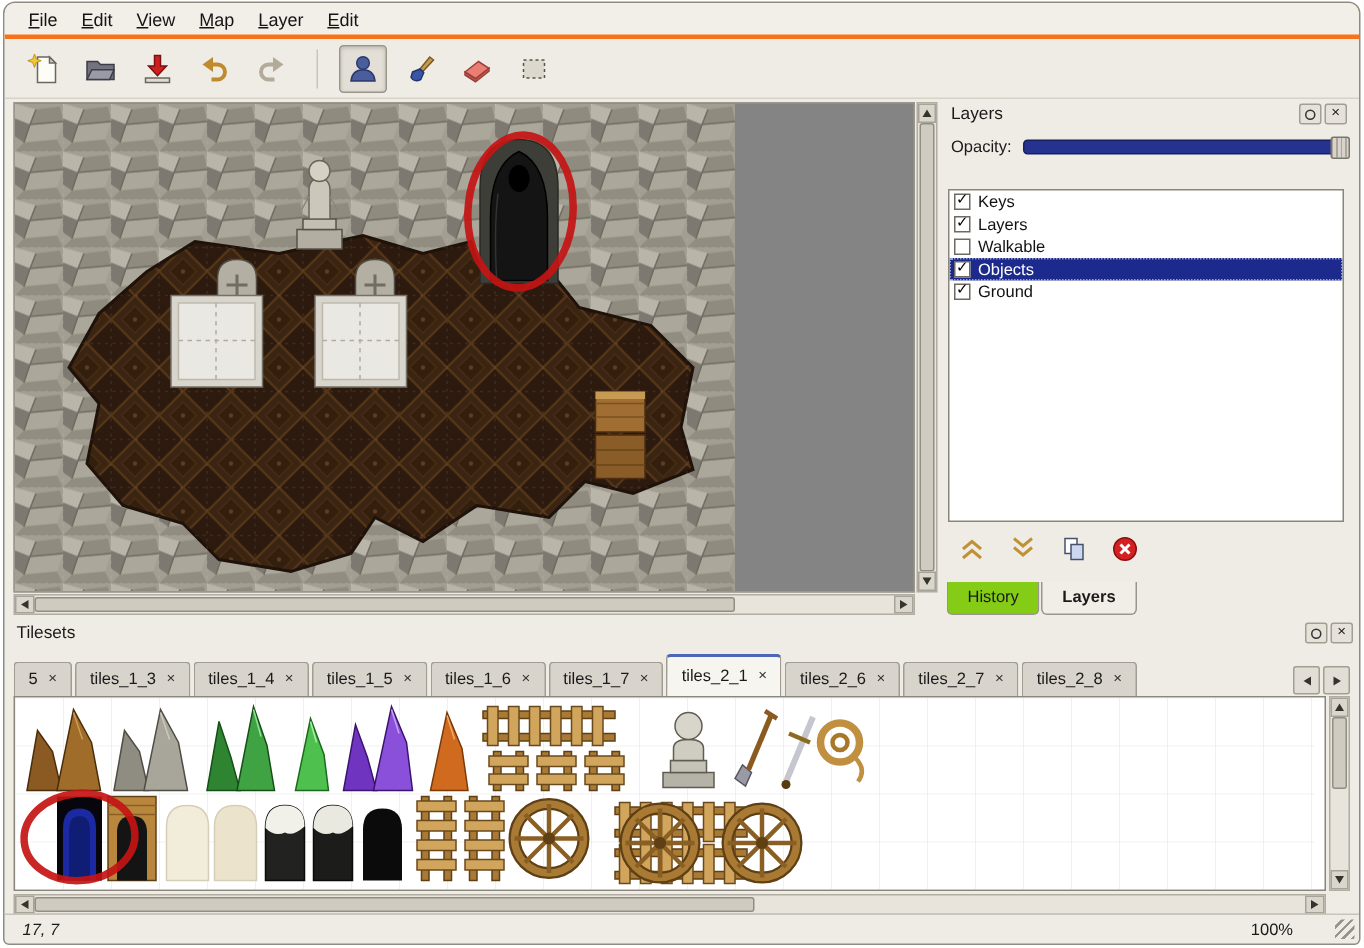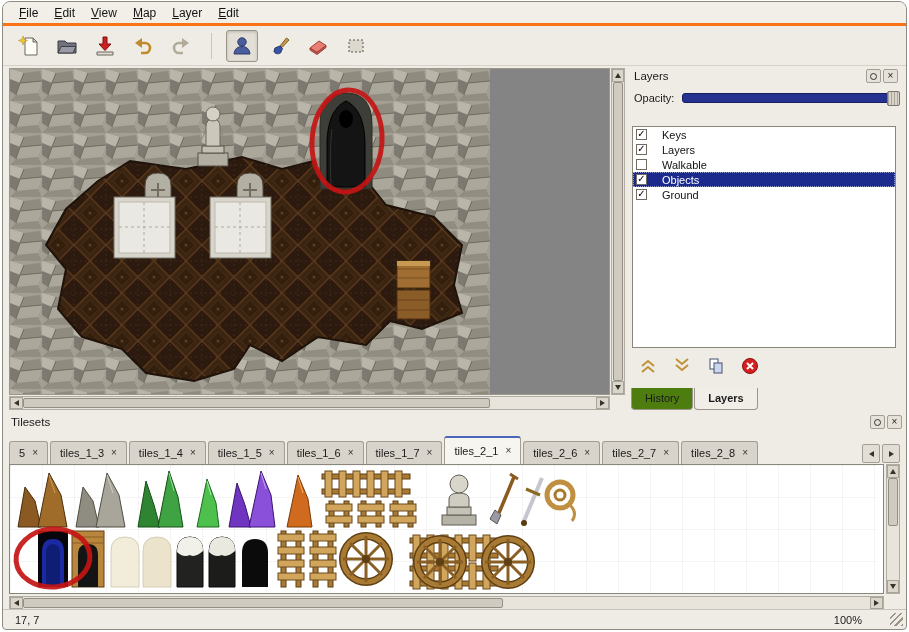--- a/index.html
+++ b/index.html
@@ -59,32 +59,32 @@
   .close-glyph { font-size:10px; color:#222; }
 
   .opacity-row { position:absolute; left:6px; right:1px; top:22px; height:16px; display:flex; align-items:center; gap:8px; }
   .opacity-label { font-size:11px; color:#1a1a1a; }
   .slider { flex:1; height:10px; background:#25328f; border:1px solid #171f60; border-radius:3px; position:relative; }
   .slider-handle { position:absolute; right:-2px; top:-3px; width:13px; height:15px; background:#d8d4cb;
                    border:1px solid #7a766c; border-radius:2px;
                    background-image:repeating-linear-gradient(90deg,#aba699 0 1px,transparent 1px 3px); }
 
   .layers-list { position:absolute; left:4px; right:4px; top:58px; height:222px; background:#ffffff; border:1px solid #8a867c; overflow:hidden; }
-  .layer-row { display:flex; align-items:center; height:15px; gap:15px; padding-left:3px; font-size:11px; color:#111; }
+  .layer-row { display:flex; align-items:center; height:15px; gap:5px; padding-left:3px; font-size:11px; color:#111; }
   .layer-row[data-selected="true"] { background:#1b2a8c; color:#fff; outline:1px dotted rgba(255,255,255,.55); outline-offset:-1px; }
   .checkbox { width:11px; height:11px; min-width:11px; background:#fff; border:1px solid #6f6b61;
               display:flex; align-items:center; justify-content:center; font-size:10px; color:#000; }
   .checkbox[data-checked="true"]::after { content:"✓"; font-weight:bold; line-height:1; margin-top:-1px; }
 
   .layer-actions { position:absolute; left:6px; top:287px; height:22px; display:flex; gap:7px; }
   .act-btn { width:27px; height:21px; border:1px solid transparent; background:transparent; border-radius:2px;
              display:flex; align-items:center; justify-content:center; padding:0; }
 
   .panel-tabs { position:absolute; left:3px; bottom:0; display:flex; gap:1px; }
-  .panel-tab { font-size:11px; color:#1a1a1a; padding:4px 13px 5px; background:#4d7c0f;
+  .panel-tab { font-size:11px; color:#1a1a1a; padding:4px 13px 5px; background:#84cc16;
                border:1px solid #9a968b; border-top:none; border-radius:0 0 4px 4px; }
   .panel-tab[data-active="true"] { background:#f1eee8; font-weight:bold; }
 
   
   .tilesets-panel { position:absolute; left:2px; top:412px; right:2px; height:196px; }
   .ts-tabs { position:absolute; left:4px; right:46px; top:22px; height:28px; display:flex; align-items:flex-end; overflow:hidden; }
   .ts-tab { display:flex; align-items:center; gap:7px; font-size:11px; color:#1a1a1a; height:23px; padding:0 9px;
             background:#d9d4cb; border:1px solid #a29d92; border-bottom:none; border-radius:3px 3px 0 0; margin-right:2px; white-space:nowrap; }
   .ts-tab[data-active="true"] { height:28px; background:#f7f5f0; border-top:2px solid #4a66b8; }
   .tab-close { font-size:10px; color:#333; line-height:1; cursor:default; }
@@ -100,21 +100,21 @@
   .ts-vscroll .sb-thumb { left:1px; right:1px; top:13px; height:48px; }
 
   .ts-hscroll { left:4px; right:20px; top:182px; height:14px; }
   .ts-hscroll .sb-btn { top:0; bottom:0; width:13px; }
   .ts-hscroll .btn-a { left:0; } .ts-hscroll .btn-b { right:0; }
   .ts-hscroll .sb-thumb { top:1px; bottom:1px; left:13px; width:55%; }
 
   
   .statusbar { position:absolute; left:0; right:0; bottom:0; height:20px; border-top:1px solid #c8c4bb;
                display:flex; align-items:center; font-size:11px; color:#1a1a1a; }
-  .status-coords { margin-left:12px; }
+  .status-coords { margin-left:12px;font-style:italic; }
   .status-zoom { position:absolute; right:44px; }
   .resize-grip { position:absolute; right:3px; bottom:3px; width:13px; height:13px;
                  background:repeating-linear-gradient(135deg, transparent 0 3px, #9a958a 3px 4.5px); }
 </style>
 </head>
 <body>
 
 <div class="window">
 
   <div class="menubar">

